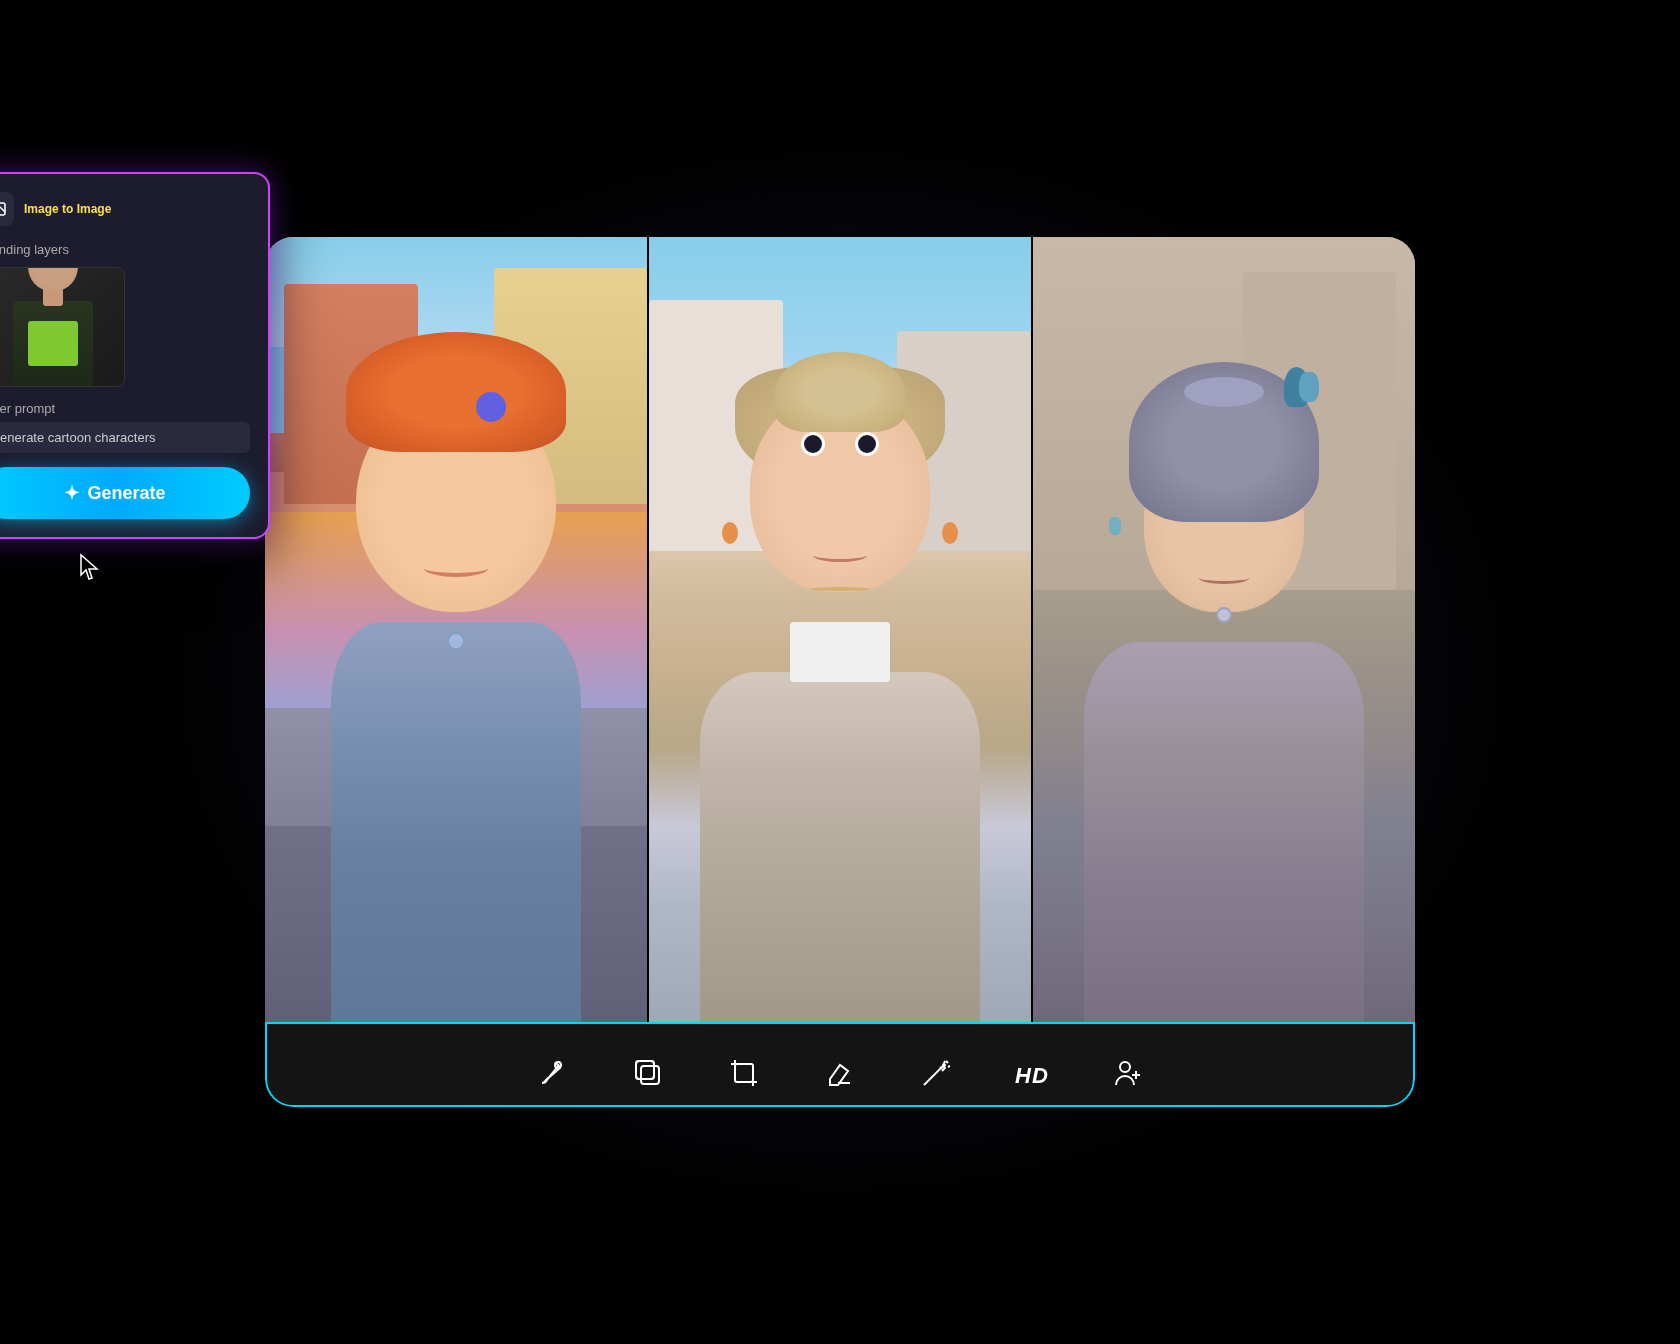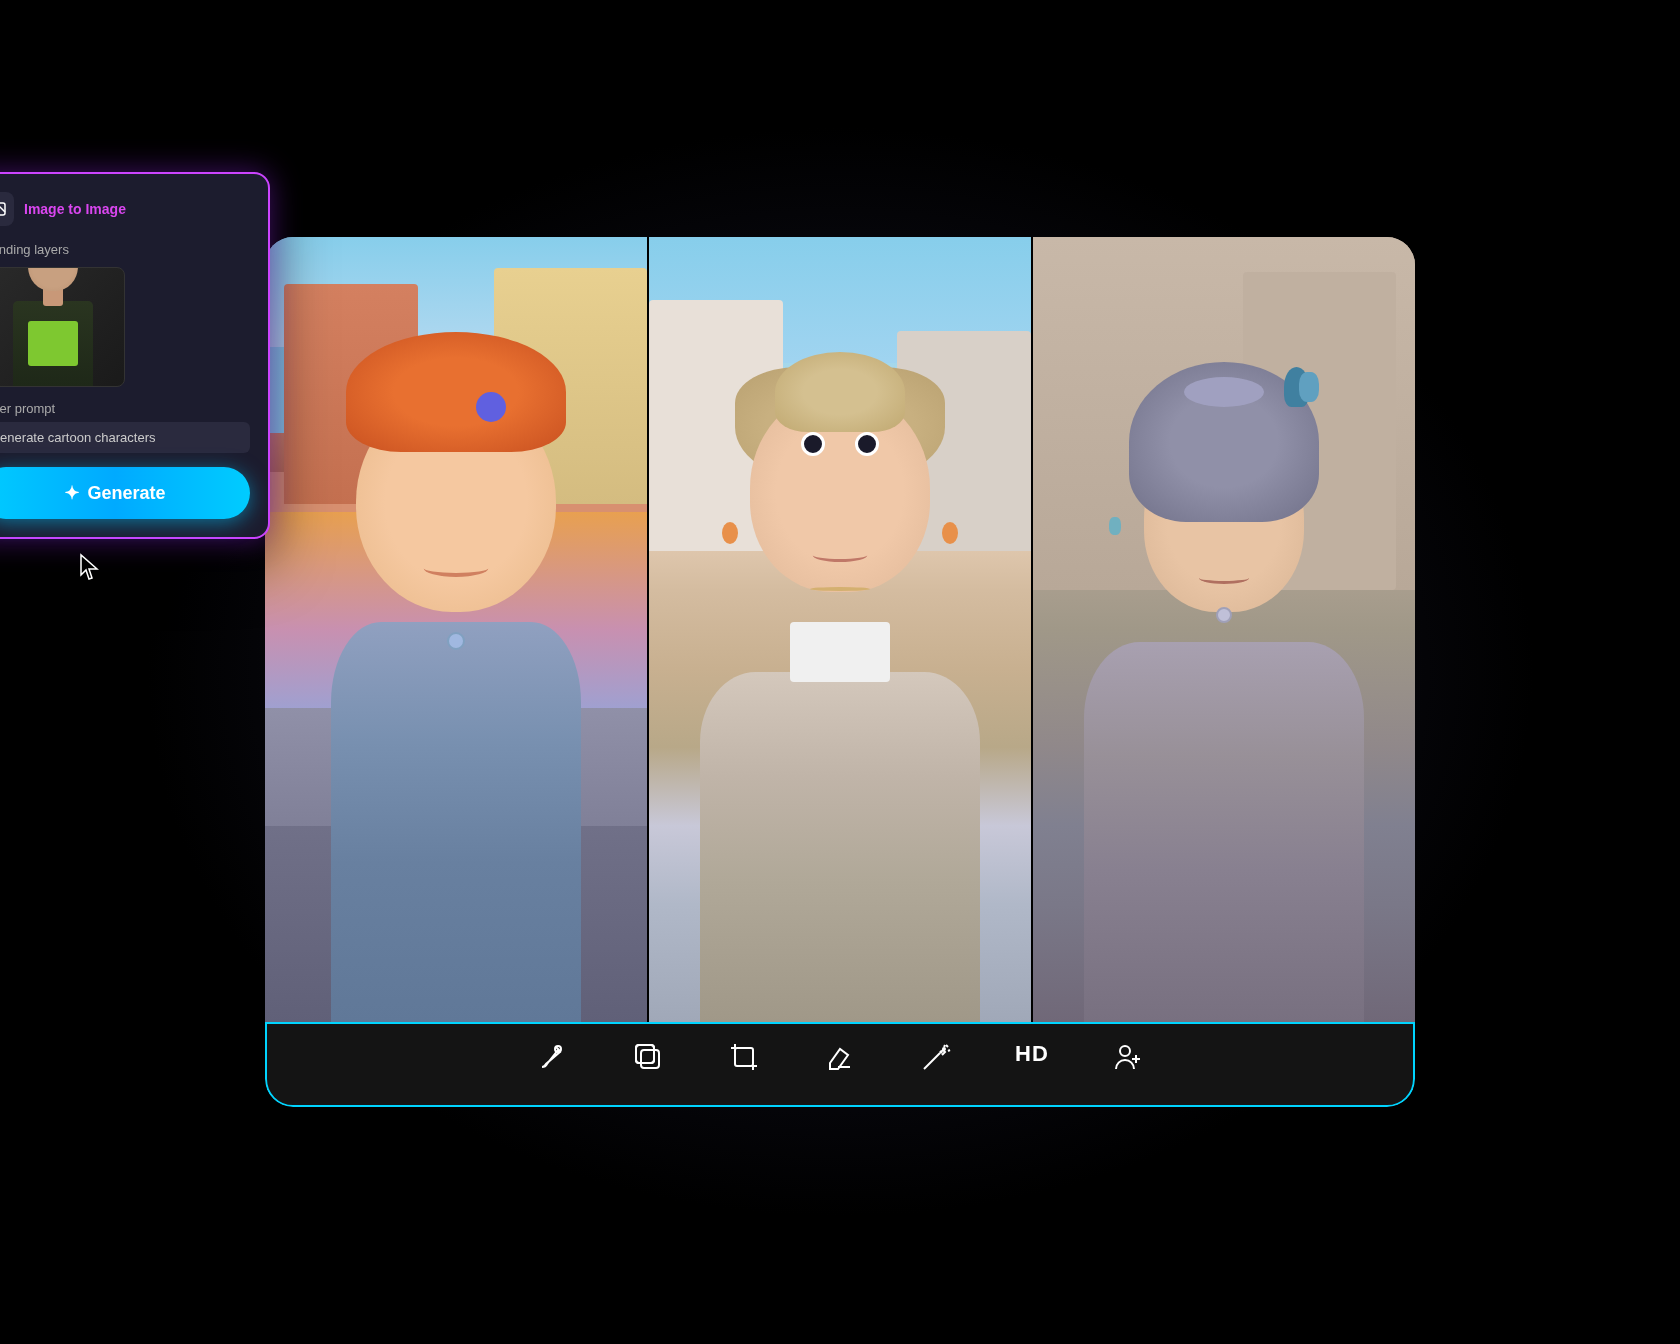--- a/index.html
+++ b/index.html
@@ -63,26 +63,27 @@
       border-top: 1px solid #333;
       border: 2px solid #00d4ff;
       border-radius: 0 0 28px 28px;
       margin: 0;
     }
 
     .toolbar-icon {
       width: 48px;
       height: 48px;
       display: flex;
-      align-items: flex-start;
+      align-items: flex-end;
       justify-content: center;
       color: #ffffff;
       cursor: pointer;
       border-radius: 8px;
       transition: background 0.2s;
+      font-style: italic;
     }
 
     .toolbar-icon svg {
       width: 32px;
       height: 32px;
     }
 
     .toolbar-hd {
       font-size: 22px;
       font-weight: 700;
@@ -115,23 +116,23 @@
       width: 34px;
       height: 34px;
       background: #2a2a3e;
       border-radius: 8px;
       display: flex;
       align-items: center;
       justify-content: center;
     }
 
     .panel-title {
-      font-size: 14px;
+      font-size: 12px;
       font-weight: 600;
-      color: #d946ef;
+      color: #fde047;
     }
 
     .panel-label {
       font-size: 13px;
       color: #aaaaaa;
       margin-bottom: 10px;
     }
 
     .blending-thumb {
       width: 145px;

